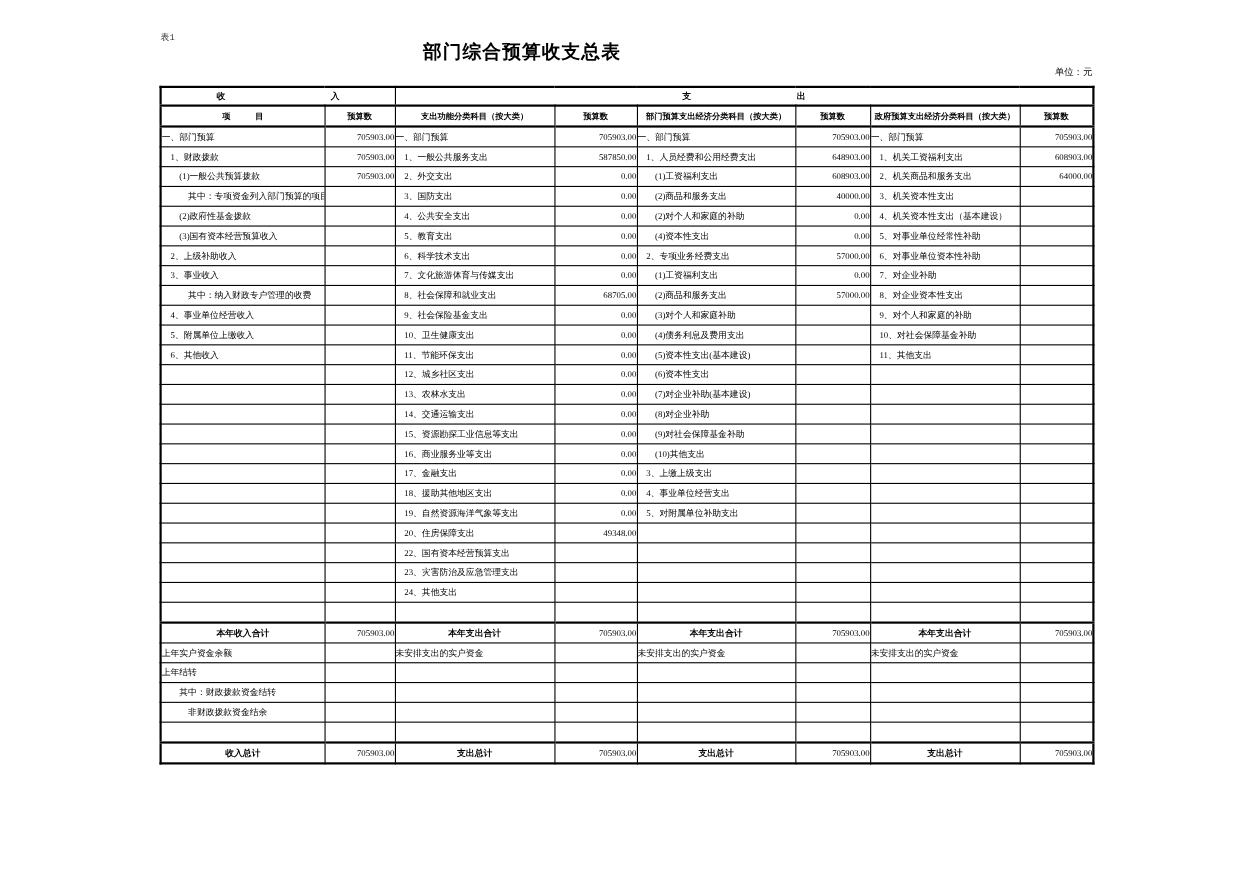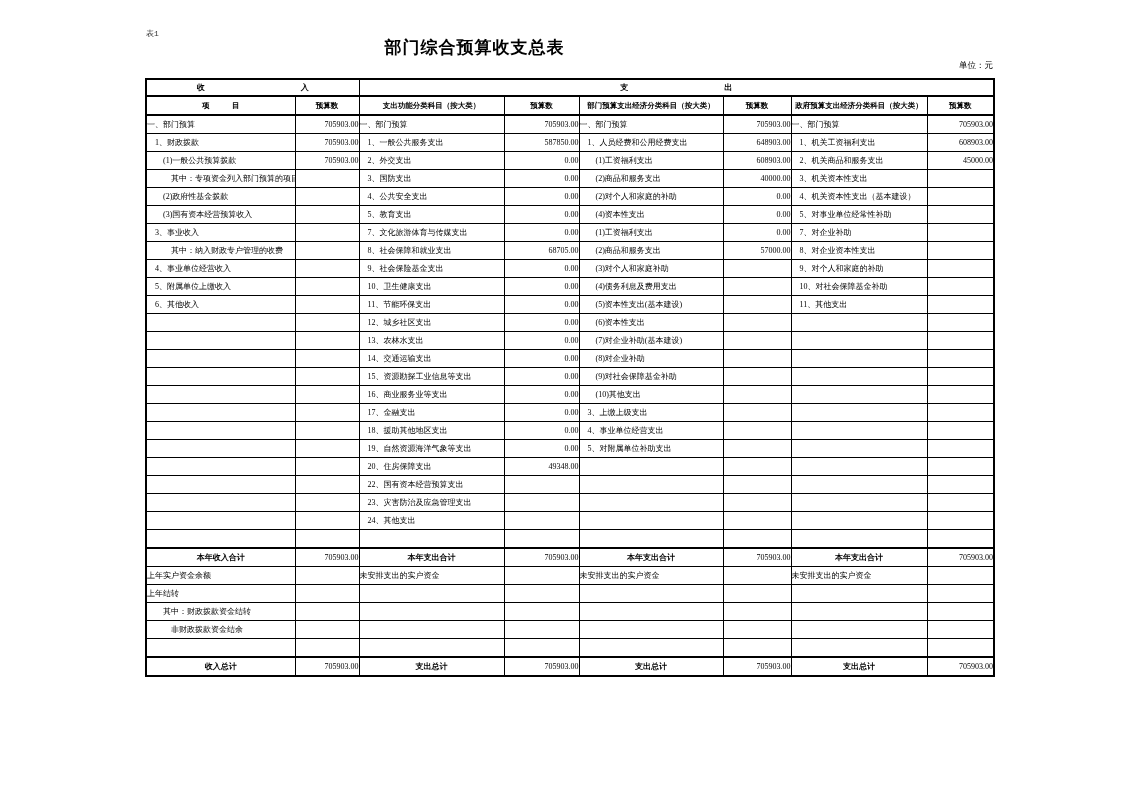--- a/index.html
+++ b/index.html
@@ -113,21 +113,21 @@
         <td class="num">608903.00</td>
       </tr>
       <tr>
         <td class="lbl">　　(1)一般公共预算拨款</td>
         <td class="num">705903.00</td>
         <td class="lbl">　2、外交支出</td>
         <td class="num">0.00</td>
         <td class="lbl">　　(1)工资福利支出</td>
         <td class="num">608903.00</td>
         <td class="lbl">　2、机关商品和服务支出</td>
-        <td class="num">45000.00</td>
+        <td class="num">64000.00</td>
       </tr>
       <tr>
         <td class="lbl">　　　其中：专项资金列入部门预算的项目</td>
         <td class="num"></td>
         <td class="lbl">　3、国防支出</td>
         <td class="num">0.00</td>
         <td class="lbl">　　(2)商品和服务支出</td>
         <td class="num">40000.00</td>
         <td class="lbl">　3、机关资本性支出</td>
         <td class="num"></td>
@@ -143,20 +143,30 @@
         <td class="num"></td>
       </tr>
       <tr>
         <td class="lbl">　　(3)国有资本经营预算收入</td>
         <td class="num"></td>
         <td class="lbl">　5、教育支出</td>
         <td class="num">0.00</td>
         <td class="lbl">　　(4)资本性支出</td>
         <td class="num">0.00</td>
         <td class="lbl">　5、对事业单位经常性补助</td>
+        <td class="num"></td>
+      </tr>
+      <tr>
+        <td class="lbl">　2、上级补助收入</td>
+        <td class="num"></td>
+        <td class="lbl">　6、科学技术支出</td>
+        <td class="num">0.00</td>
+        <td class="lbl">　2、专项业务经费支出</td>
+        <td class="num">57000.00</td>
+        <td class="lbl">　6、对事业单位资本性补助</td>
         <td class="num"></td>
       </tr>
       <tr>
         <td class="lbl">　3、事业收入</td>
         <td class="num"></td>
         <td class="lbl">　7、文化旅游体育与传媒支出</td>
         <td class="num">0.00</td>
         <td class="lbl">　　(1)工资福利支出</td>
         <td class="num">0.00</td>
         <td class="lbl">　7、对企业补助</td>

